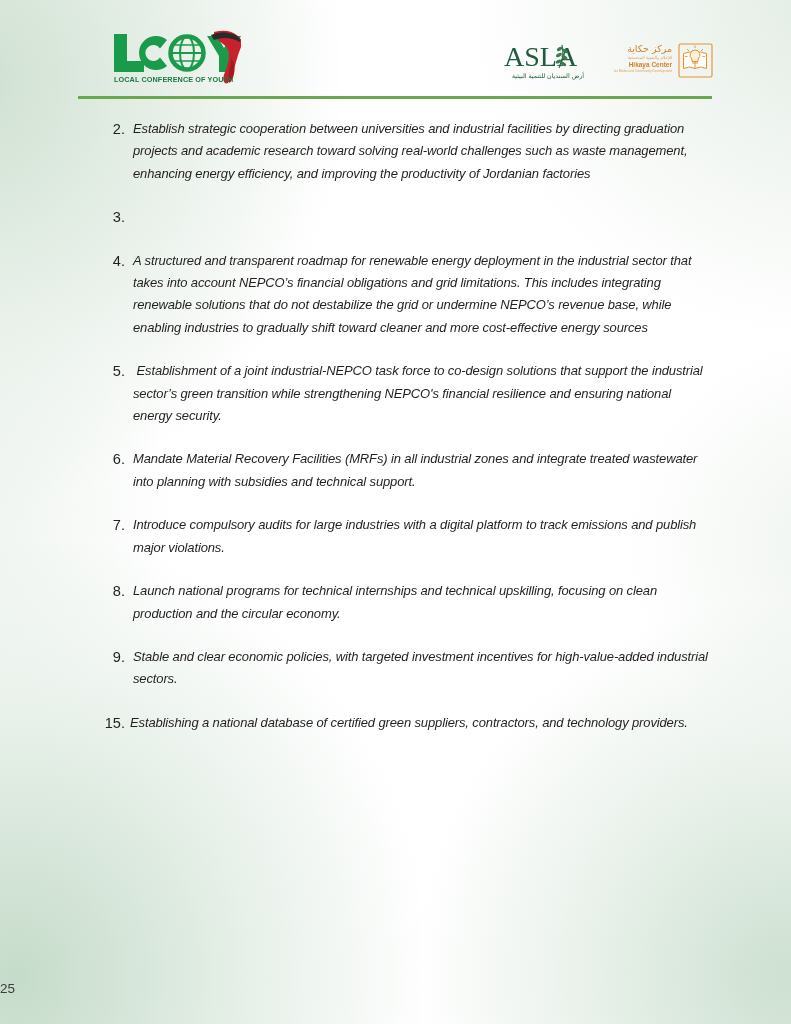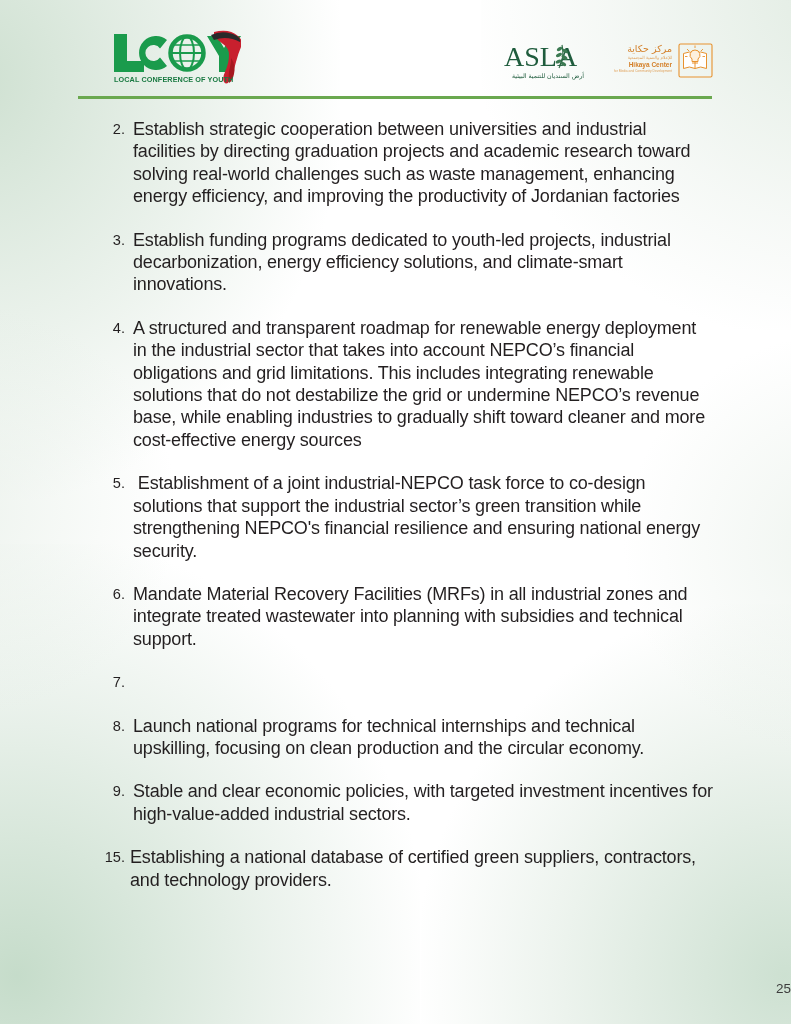--- a/index.html
+++ b/index.html
@@ -117,36 +117,37 @@
     font-size: 14.6px;
     line-height: 22.4px;
     color: #231f20;
   }
   .item-num.wide {
     width: 34px;
   }
   .item-text {
     flex: 1 1 auto;
     margin-left: 8px;
-    font-size: 18px;
+    font-size: 13px;
     line-height: 22.4px;
     color: #231f20;
     letter-spacing: -0.01em;
     white-space: pre-wrap;
+    font-style: italic;
   }
   .item-text.tight {
     margin-left: 5px;
   }
 
   
   .page-number {
     position: absolute;
     left: 0; right: 0;
     top: 981px;
-    text-align: right;
+    text-align: left;
     font-size: 13.5px;
     color: #3d3d3d;
   }
 </style>
 </head>
 <body>
 
 <div class="page">
 
   <div class="tint tint-tl"></div>
@@ -228,40 +229,40 @@
 
   <div class="content">
 
     <div class="list-item">
       <div class="item-num">2.</div>
       <div class="item-text">Establish strategic cooperation between universities and industrial facilities by directing graduation projects and academic research toward solving real-world challenges such as waste management, enhancing energy efficiency, and improving the productivity of Jordanian factories</div>
     </div>
 
     <div class="list-item">
       <div class="item-num">3.</div>
-      <div class="item-text">Establish funding programs dedicated to youth-led projects, industrial decarbonization, energy efficiency solutions, and climate-smart innovations.</div>
     </div>
 
     <div class="list-item">
       <div class="item-num">4.</div>
       <div class="item-text">A structured and transparent roadmap for renewable energy deployment in the industrial sector that takes into account NEPCO’s financial obligations and grid limitations. This includes integrating renewable solutions that do not destabilize the grid or undermine NEPCO’s revenue base, while enabling industries to gradually shift toward cleaner and more cost-effective energy sources</div>
     </div>
 
     <div class="list-item">
       <div class="item-num">5.</div>
       <div class="item-text"> Establishment of a joint industrial-NEPCO task force to co-design solutions that support the industrial sector’s green transition while strengthening NEPCO's financial resilience and ensuring national energy security.</div>
     </div>
 
     <div class="list-item">
       <div class="item-num">6.</div>
       <div class="item-text">Mandate Material Recovery Facilities (MRFs) in all industrial zones and integrate treated wastewater into planning with subsidies and technical support.</div>
     </div>
 
     <div class="list-item">
       <div class="item-num">7.</div>
+      <div class="item-text">Introduce compulsory audits for large industries with a digital platform to track emissions and publish major violations.</div>
     </div>
 
     <div class="list-item">
       <div class="item-num">8.</div>
       <div class="item-text">Launch national programs for technical internships and technical upskilling, focusing on clean production and the circular economy.</div>
     </div>
 
     <div class="list-item">
       <div class="item-num">9.</div>
       <div class="item-text">Stable and clear economic policies, with targeted investment incentives for high-value-added industrial sectors.</div>

